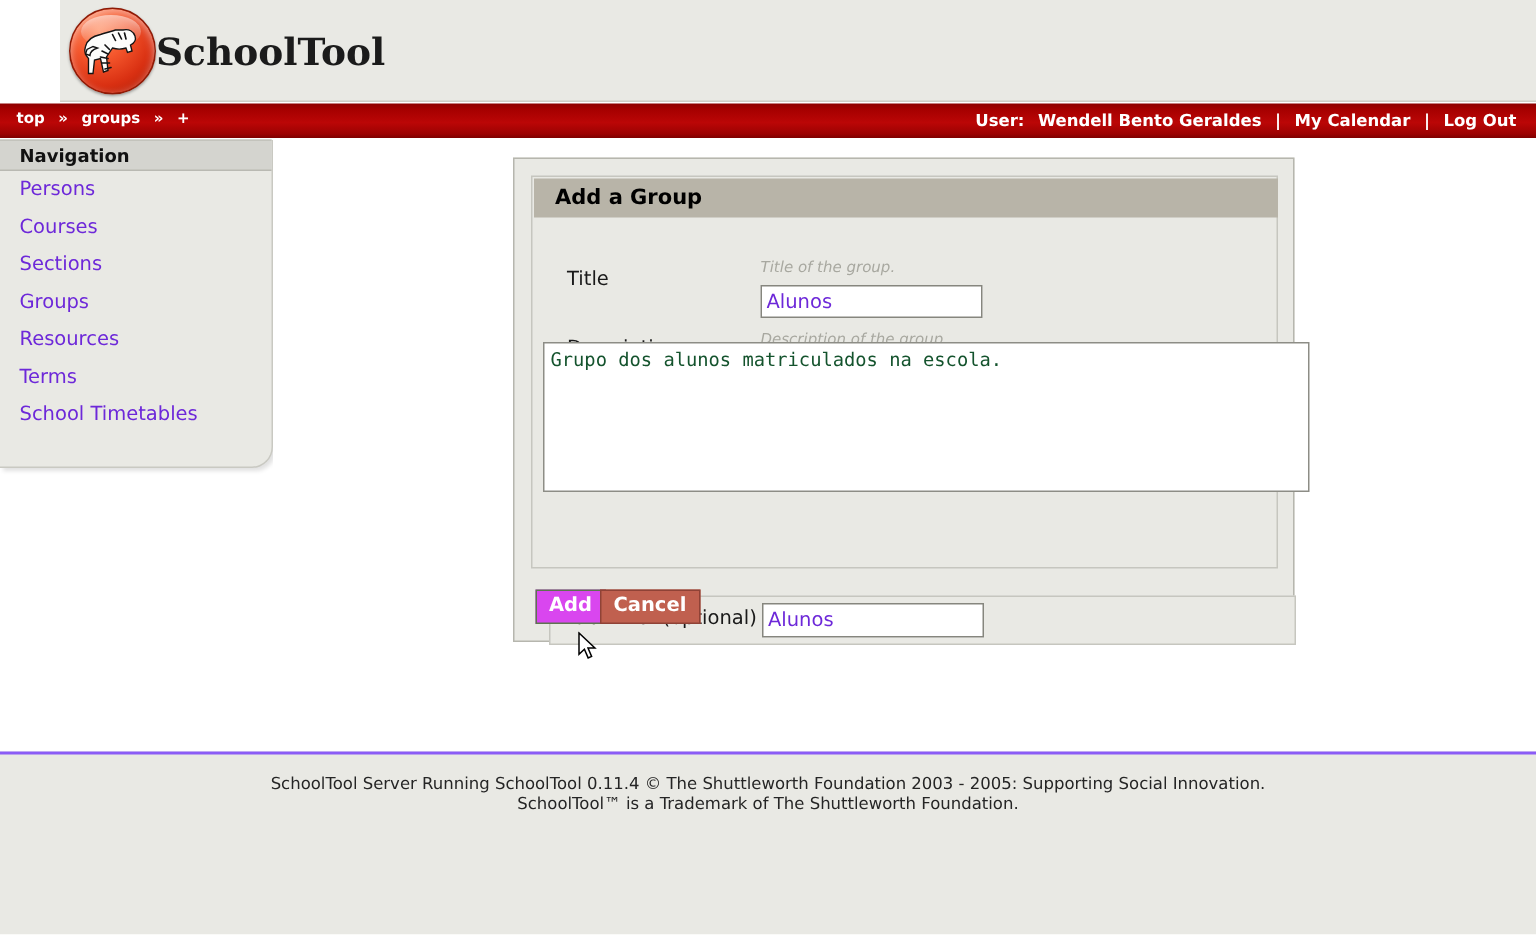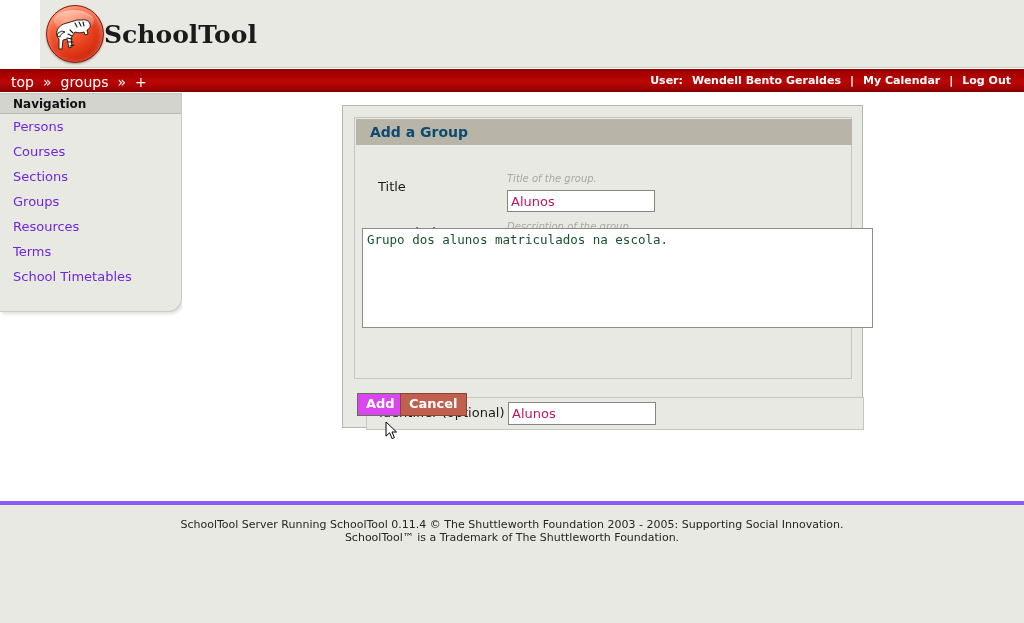--- a/index.html
+++ b/index.html
@@ -61,21 +61,21 @@
     font-size: 11px; font-weight: bold;
     box-sizing: border-box;
   }
   #breadcrumb {
     position: absolute; left: 11px; top: 5px;
     display: flex; align-items: center; gap: 9px;
     white-space: nowrap;
   }
   #breadcrumb a, #breadcrumb span {
     color: #ffffff; text-decoration: none;
-    font-size: 14px; font-weight: normal;
+    font-size: 10px; font-weight: bold;
   }
   .bc-sep { color: #f0c0c0; font-weight: normal; }
   #userbar {
     position: absolute; right: 13px; top: 5px;
     display: flex; align-items: center; gap: 9px;
     white-space: nowrap;
   }
   #userbar span, #userbar a {
     color: #ffffff; text-decoration: none;
     font-size: 11px; font-weight: bold;
@@ -128,41 +128,41 @@
     position: absolute; left: 11px; top: 11px;
     width: 498px; height: 262px;
     border: 1px solid #c6c6bf;
     background: #e9e9e4;
     box-sizing: border-box;
   }
   #form-title {
     position: absolute; left: 1px; top: 1px;
     width: 496px; height: 26px;
     background: #b8b4a8;
-    color: #0c4a6e;
+    color: #000000;
     font-size: 14px; font-weight: bold;
     padding: 5px 0 0 14px;
     box-sizing: border-box;
   }
 
   .field-label {
     position: absolute;
     font-size: 13px; color: #1a1a1a;
     font-family: "DejaVu Sans", sans-serif;
   }
   .field-hint {
     position: absolute;
     font-size: 10px; color: #a8a8a0;
     font-style: italic;
     font-family: "DejaVu Sans", sans-serif;
   }
   .text-input {
     position: absolute;
     font-family: "DejaVu Sans", sans-serif;
-    font-size: 13px; color: #be185d;
+    font-size: 13px; color: #6d28d9;
     background: #ffffff;
     border: 1px solid #86867e;
     padding: 1px 3px;
     box-sizing: border-box;
     outline: none;
   }
   #description-textarea {
     position: absolute; left: 362px; top: 228px;
     width: 511px; height: 100px;
     font-family: "DejaVu Sans Mono", monospace;
@@ -199,21 +199,21 @@
   #cancel-button { left: 57px; top: 287px; background: #c0604f; border-color: #8f4236; }
 
   
   #mouse-cursor { position: absolute; left: 385px; top: 421px; z-index: 40; }
 
   
   #footer {
     position: absolute; left: 0; top: 501px;
     width: 1024px; height: 122px;
     background: #e9e9e4;
-    border-top: 4px solid #8b5cf6;
+    border-top: 2px solid #8b5cf6;
     box-sizing: border-box;
     text-align: center;
     padding-top: 13px;
   }
   .footer-line {
     font-size: 11px; color: #252525;
     line-height: 13px;
     font-family: "DejaVu Sans", sans-serif;
   }
 </style>

